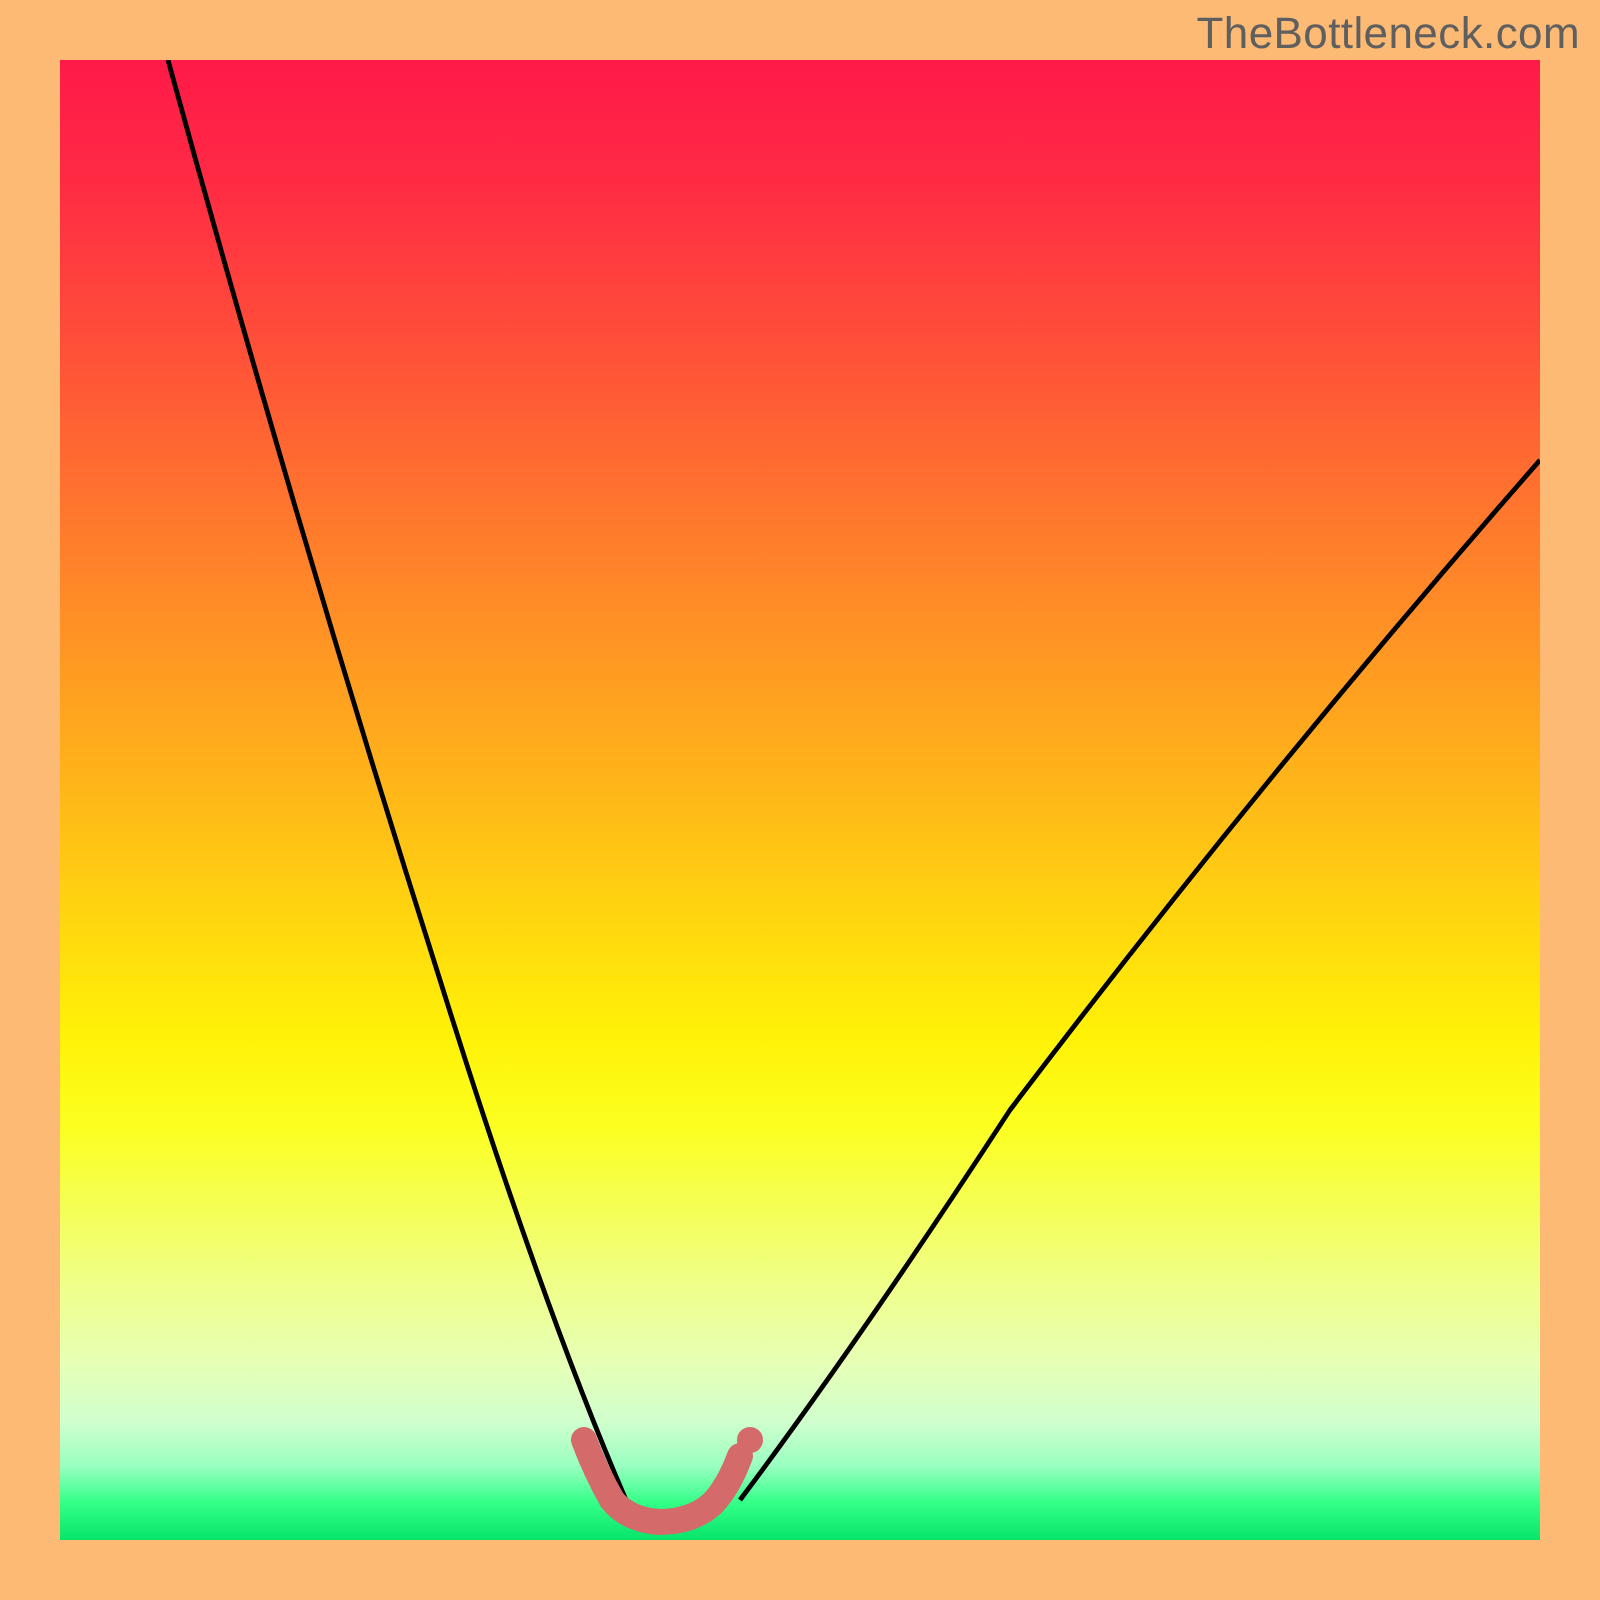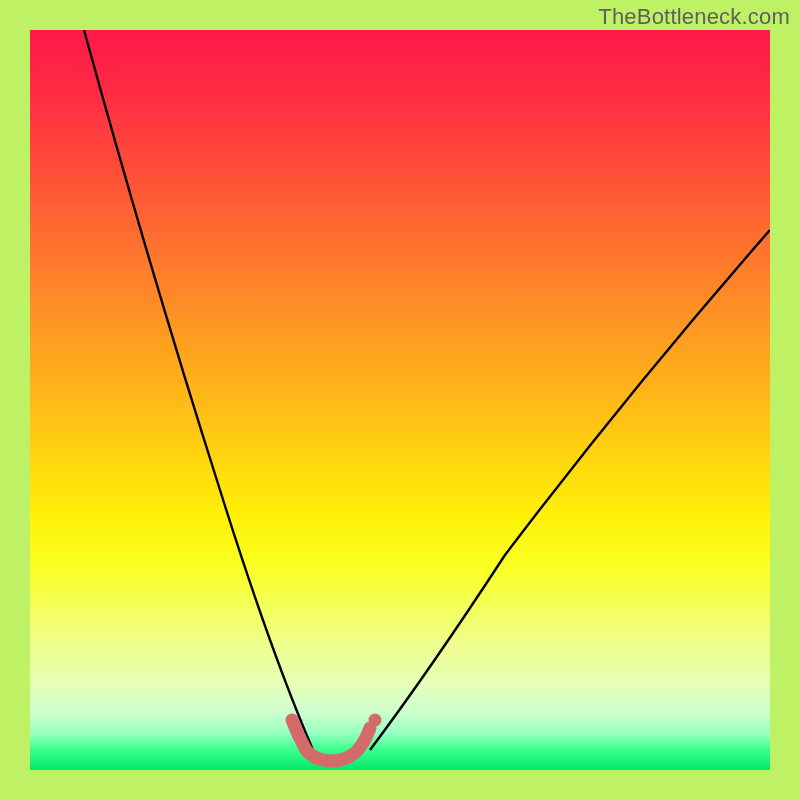--- a/index.html
+++ b/index.html
@@ -7,21 +7,21 @@
     padding: 0;
     width: 800px;
     height: 800px;
     overflow: hidden;
     background: #000;
     font-family: Arial, Helvetica, sans-serif;
   }
   .frame {
     position: absolute;
     inset: 0;
-    background: #bef264;
+    background: #fdba74;
   }
   .plot {
     position: absolute;
     left: 30px;
     top: 30px;
     width: 740px;
     height: 740px;
     overflow: hidden;
   }
   .gradient {

